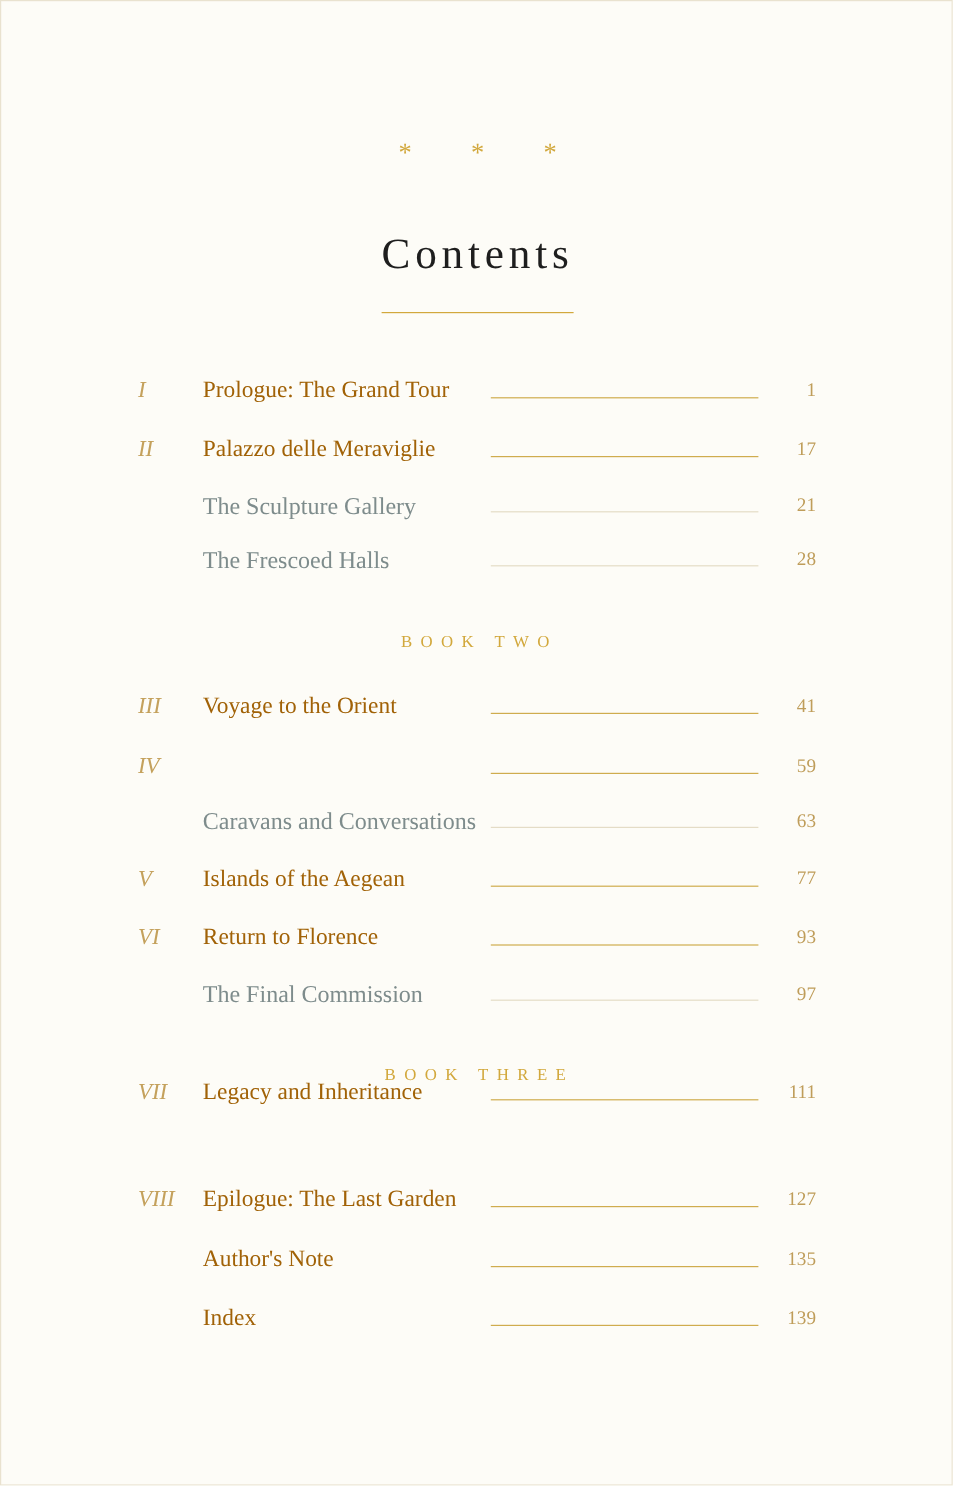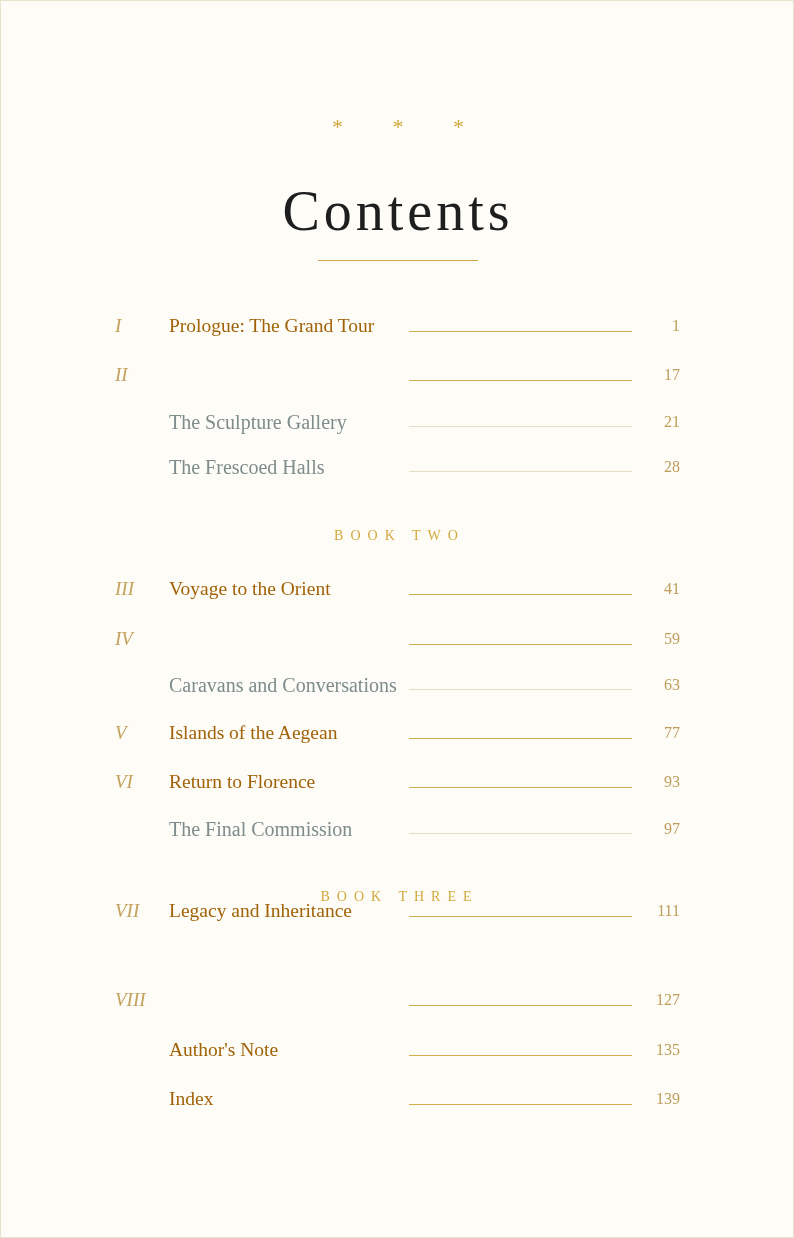--- a/index.html
+++ b/index.html
@@ -23,21 +23,21 @@
     font-family: "Liberation Serif", serif;
     font-size: 22px;
     letter-spacing: 22px;
     padding-left: 22px;
     box-sizing: border-box;
   }
   .title {
     position: absolute; top: 174px; left: 0; width: 794px;
     text-align: center;
     font-family: "Liberation Serif", serif;
-    font-size: 56px;
+    font-size: 36px;
     letter-spacing: 4px;
     color: #1e1e1e;
     line-height: 72px;
   }
   .title-rule {
     position: absolute; top: 259px; left: 317px; width: 160px; height: 0;
     border-top: 1px solid #d2a83c;
   }
   .toc { position: absolute; left: 0; top: 0; width: 794px; }
   .row {
@@ -104,20 +104,21 @@
 
     <div class="row" style="top:310px">
       <span class="numeral">I</span>
       <span class="entry-title">Prologue: The Grand Tour</span>
       <span class="leader"></span>
       <span class="page-num">1</span>
     </div>
 
     <div class="row" style="top:359px">
       <span class="numeral">II</span>
+      <span class="entry-title">Palazzo delle Meraviglie</span>
       <span class="leader"></span>
       <span class="page-num">17</span>
     </div>
 
     <div class="row sub" style="top:406px">
       <span class="entry-title">The Sculpture Gallery</span>
       <span class="leader"></span>
       <span class="page-num">21</span>
     </div>
 
@@ -172,20 +173,21 @@
 
     <div class="row" style="top:895px">
       <span class="numeral">VII</span>
       <span class="entry-title">Legacy and Inheritance</span>
       <span class="leader"></span>
       <span class="page-num">111</span>
     </div>
 
     <div class="row" style="top:984px">
       <span class="numeral">VIII</span>
+      <span class="entry-title">Epilogue: The Last Garden</span>
       <span class="leader"></span>
       <span class="page-num">127</span>
     </div>
 
     <div class="row" style="top:1034px">
       <span class="numeral"></span>
       <span class="entry-title">Author's Note</span>
       <span class="leader"></span>
       <span class="page-num">135</span>
     </div>

